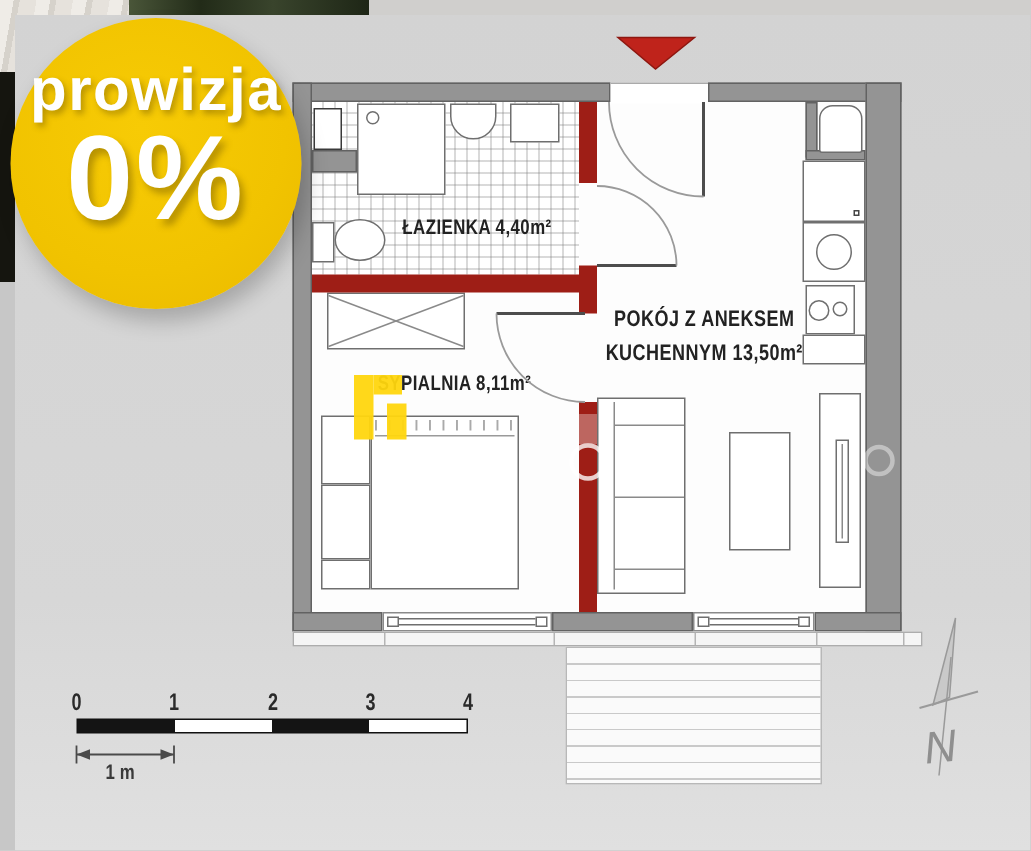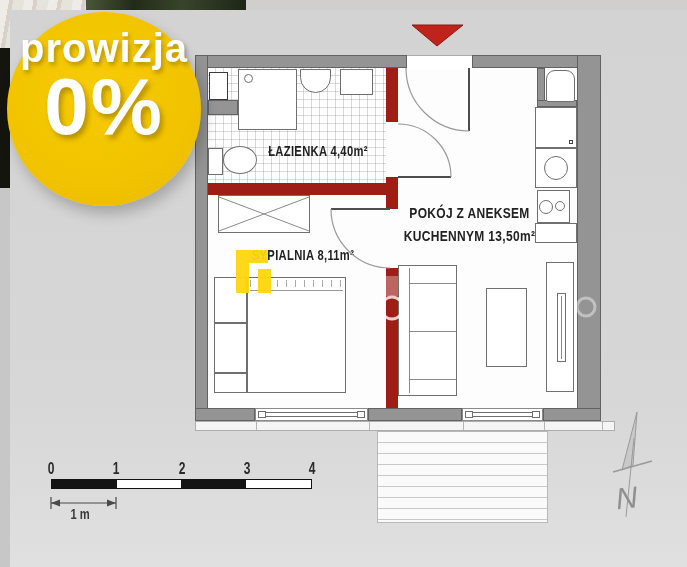--- a/index.html
+++ b/index.html
@@ -48,21 +48,21 @@
   .terrace{background:#fafafa;border:1px solid #b8b8b8;box-sizing:border-box;
     background-image:repeating-linear-gradient(180deg,#fafafa 0 10px,#c9c9c9 10px 11px);}
 
   .logoblk{background:#ffd60e;opacity:.95;}
 
   
   .badge{left:7px;top:12px;width:194px;height:194px;border-radius:50%;
     background:radial-gradient(circle at 45% 38%,#f7cb05 0%,#f1c300 60%,#eaba00 100%);
     box-shadow:4px 8px 14px rgba(0,0,0,.22);
     display:flex;flex-direction:column;align-items:center;justify-content:flex-start;}
-  .badge .l1{margin-top:14px;font-size:40px;font-weight:700;color:#fff;
+  .badge .l1{margin-top:26px;font-size:40px;font-weight:700;color:#fff;
     text-shadow:2px 3px 4px rgba(70,50,0,.35);letter-spacing:1px;}
   .badge .l2{margin-top:-2px;font-size:80px;font-weight:700;color:#fff;
     text-shadow:3px 4px 5px rgba(70,50,0,.35);letter-spacing:2px;line-height:.95;}
 
   
   .scalebar{left:51px;top:479px;width:261px;height:10px;border:1px solid #111;box-sizing:border-box;
     background:linear-gradient(90deg,#141414 0 25%,#fff 25% 50%,#141414 50% 75%,#fff 75% 100%);}
   .tick{position:absolute;top:460px;transform:translateX(-50%) scaleX(.75);
     font-size:16px;font-weight:700;color:#2a2a2a;}
   .unitlbl{left:68px;top:506px;font-size:14px;font-weight:700;color:#3a3a3a;transform:scaleX(.8);}

